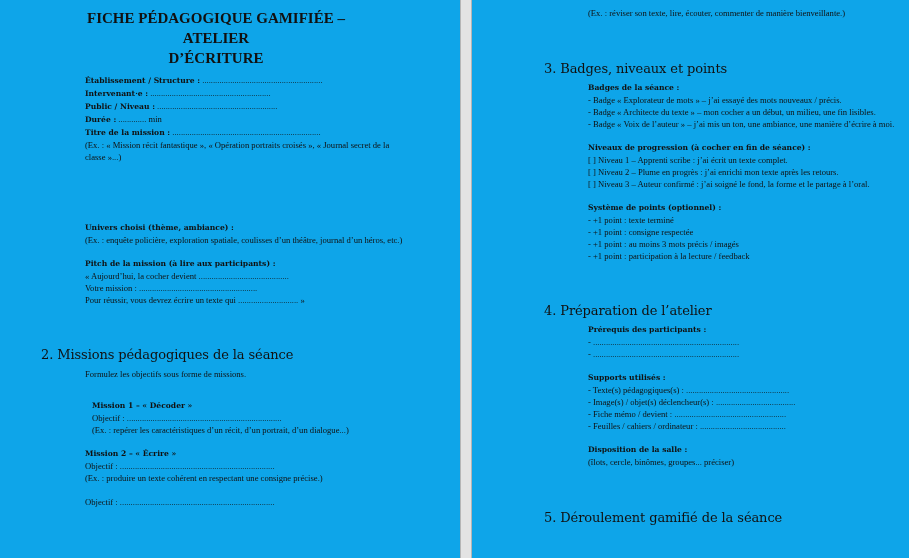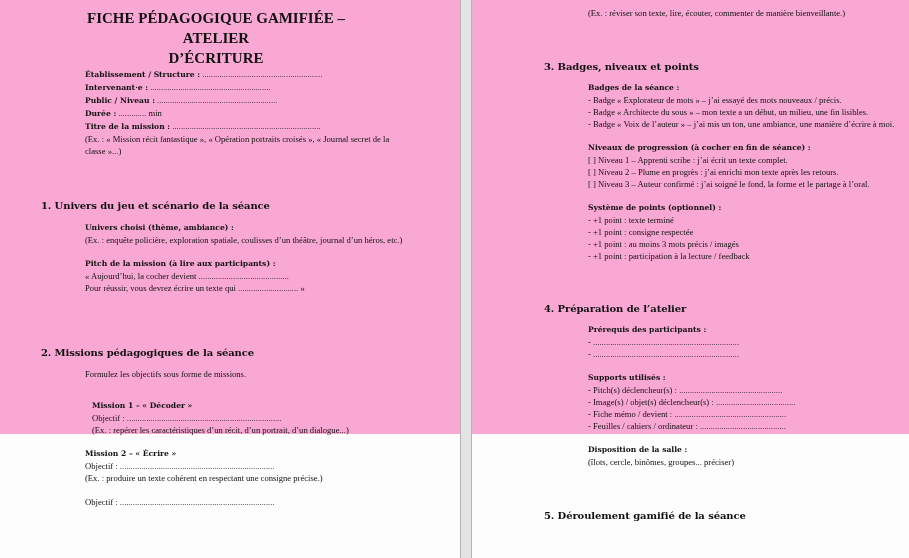--- a/index.html
+++ b/index.html
@@ -2,69 +2,69 @@
 <html><head>
   <meta charset="utf-8">
   <style>
     html, body { margin: 0; padding: 0; }
     body {
       width: 909px; height: 558px; overflow: hidden; position: relative;
       background: #fdfdfd;
       font-family: "DejaVu Serif", "Liberation Serif", serif;
       color: #111;
     }
-    .page { position: absolute; top: 0; height: 434px; background: #f9a8d4; }
+    .page { position: absolute; top: 0; height: 558px; background: #0ea5e9; }
     #page-left { left: 0; width: 460px; }
     #page-right { left: 472px; width: 437px; }
     .gutter {
       position: absolute; left: 460px; top: 0; width: 12px; height: 558px;
       background: #e3e3e3;
       border-left: 1px solid #b5b5b5; border-right: 1px solid #b5b5b5;
       box-sizing: border-box;
     }
     .topline { position: absolute; left: 0; top: 0; width: 909px; height: 1px; background: #ececec; }
     .abs { position: absolute; white-space: nowrap; }
     .title {
       font-family: "Liberation Serif", serif; font-weight: bold; font-size: 15px;
       text-align: center; width: 300px; line-height: 20px; white-space: normal;
     }
-    .h2 { font-family: "DejaVu Serif", serif; font-weight: bold; font-size: 10px; letter-spacing: -0.1px; }
+    .h2 { font-family: "DejaVu Serif", serif; font-weight: normal; font-size: 13px; letter-spacing: -0.1px; }
     .line { font-family: "Liberation Serif", serif; font-size: 8.6px; line-height: 12px; padding-left: 44px; }
     .b { font-weight: bold; font-family: "DejaVu Serif", serif; font-size: 7.6px; }
     .block { position: absolute; }
     .block div { white-space: nowrap; }
   </style>
 </head>
 <body>
 
 <div class="topline"></div>
 
 <div class="page" id="page-left">
   <div class="abs title" style="left:66px; top:8px;">
     <div>FICHE PÉDAGOGIQUE GAMIFIÉE – ATELIER</div>
     <div>D’ÉCRITURE</div>
   </div>
 
-  <div class="block line" style="left:41px; top:68px;">
+  <div class="block line" style="left:41px; top:74px;">
     <div><span class="b">Établissement / Structure :</span><span> ........................................................</span></div>
     <div><span class="b">Intervenant·e :</span><span> ........................................................</span></div>
     <div><span class="b">Public / Niveau :</span><span> ........................................................</span></div>
     <div><span class="b">Durée :</span><span> ............. min</span></div>
     <div><span class="b">Titre de la mission :</span><span> .....................................................................</span></div>
     <div>(Ex. : « Mission récit fantastique », « Opération portraits croisés », « Journal secret de la</div>
     <div>classe »...)</div>
   </div>
 
-  <div class="abs h2" style="left:41px; top:200px;">1. Univers du jeu et scénario de la séance</div>
   <div class="block line" style="left:41px; top:222px;">
     <div class="b">Univers choisi (thème, ambiance) :</div>
     <div>(Ex. : enquête policière, exploration spatiale, coulisses d’un théâtre, journal d’un héros, etc.)</div>
     <div style="height:12px;"></div>
     <div class="b">Pitch de la mission (à lire aux participants) :</div>
     <div>« Aujourd’hui, la cocher devient ..........................................</div>
+    <div>Votre mission : .......................................................</div>
     <div>Pour réussir, vous devrez écrire un texte qui ............................ »</div>
   </div>
 
   <div class="abs h2" style="left:41px; top:347px;">2. Missions pédagogiques de la séance</div>
   <div class="abs line" style="left:41px; top:368px;">Formulez les objectifs sous forme de missions.</div>
 
   <div class="block line" style="left:48px; top:400px;">
     <div class="b">Mission 1 – « Décoder »</div>
     <div>Objectif : ........................................................................</div>
     <div>(Ex. : repérer les caractéristiques d’un récit, d’un portrait, d’un dialogue...)</div>
@@ -81,21 +81,21 @@
 
 <div class="gutter"></div>
 
 <div class="page" id="page-right">
   <div class="abs line" style="left:72px; top:7px;">(Ex. : réviser son texte, lire, écouter, commenter de manière bienveillante.)</div>
 
   <div class="abs h2" style="left:72px; top:61px;">3. Badges, niveaux et points</div>
   <div class="block line" style="left:72px; top:82px;">
     <div class="b">Badges de la séance :</div>
     <div>- Badge « Explorateur de mots » – j’ai essayé des mots nouveaux / précis.</div>
-    <div>- Badge « Architecte du sous » – mon texte a un début, un milieu, une fin lisibles.</div>
+    <div>- Badge « Architecte du texte » – mon cocher a un début, un milieu, une fin lisibles.</div>
     <div>- Badge « Voix de l’auteur » – j’ai mis un ton, une ambiance, une manière d’écrire à moi.</div>
     <div style="height:12px;"></div>
     <div class="b">Niveaux de progression (à cocher en fin de séance) :</div>
     <div>[ ] Niveau 1 – Apprenti scribe : j’ai écrit un texte complet.</div>
     <div>[ ] Niveau 2 – Plume en progrès : j’ai enrichi mon texte après les retours.</div>
     <div>[ ] Niveau 3 – Auteur confirmé : j’ai soigné le fond, la forme et le partage à l’oral.</div>
     <div style="height:12px;"></div>
     <div class="b">Système de points (optionnel) :</div>
     <div>- +1 point : texte terminé</div>
     <div>- +1 point : consigne respectée</div>
@@ -103,21 +103,21 @@
     <div>- +1 point : participation à la lecture / feedback</div>
   </div>
 
   <div class="abs h2" style="left:72px; top:303px;">4. Préparation de l’atelier</div>
   <div class="block line" style="left:72px; top:324px;">
     <div class="b">Prérequis des participants :</div>
     <div>- ....................................................................</div>
     <div>- ....................................................................</div>
     <div style="height:12px;"></div>
     <div class="b">Supports utilisés :</div>
-    <div>- Pitch(s) déclencheur(s) : ................................................</div>
+    <div>- Texte(s) pédagogiques(s) : ................................................</div>
     <div>- Image(s) / objet(s) déclencheur(s) : .....................................</div>
     <div>- Fiche mémo / devient : ....................................................</div>
     <div>- Feuilles / cahiers / ordinateur : ........................................</div>
     <div style="height:12px;"></div>
     <div class="b">Disposition de la salle :</div>
     <div>(îlots, cercle, binômes, groupes... préciser)</div>
   </div>
 
   <div class="abs h2" style="left:72px; top:510px;">5. Déroulement gamifié de la séance</div>
 </div>

